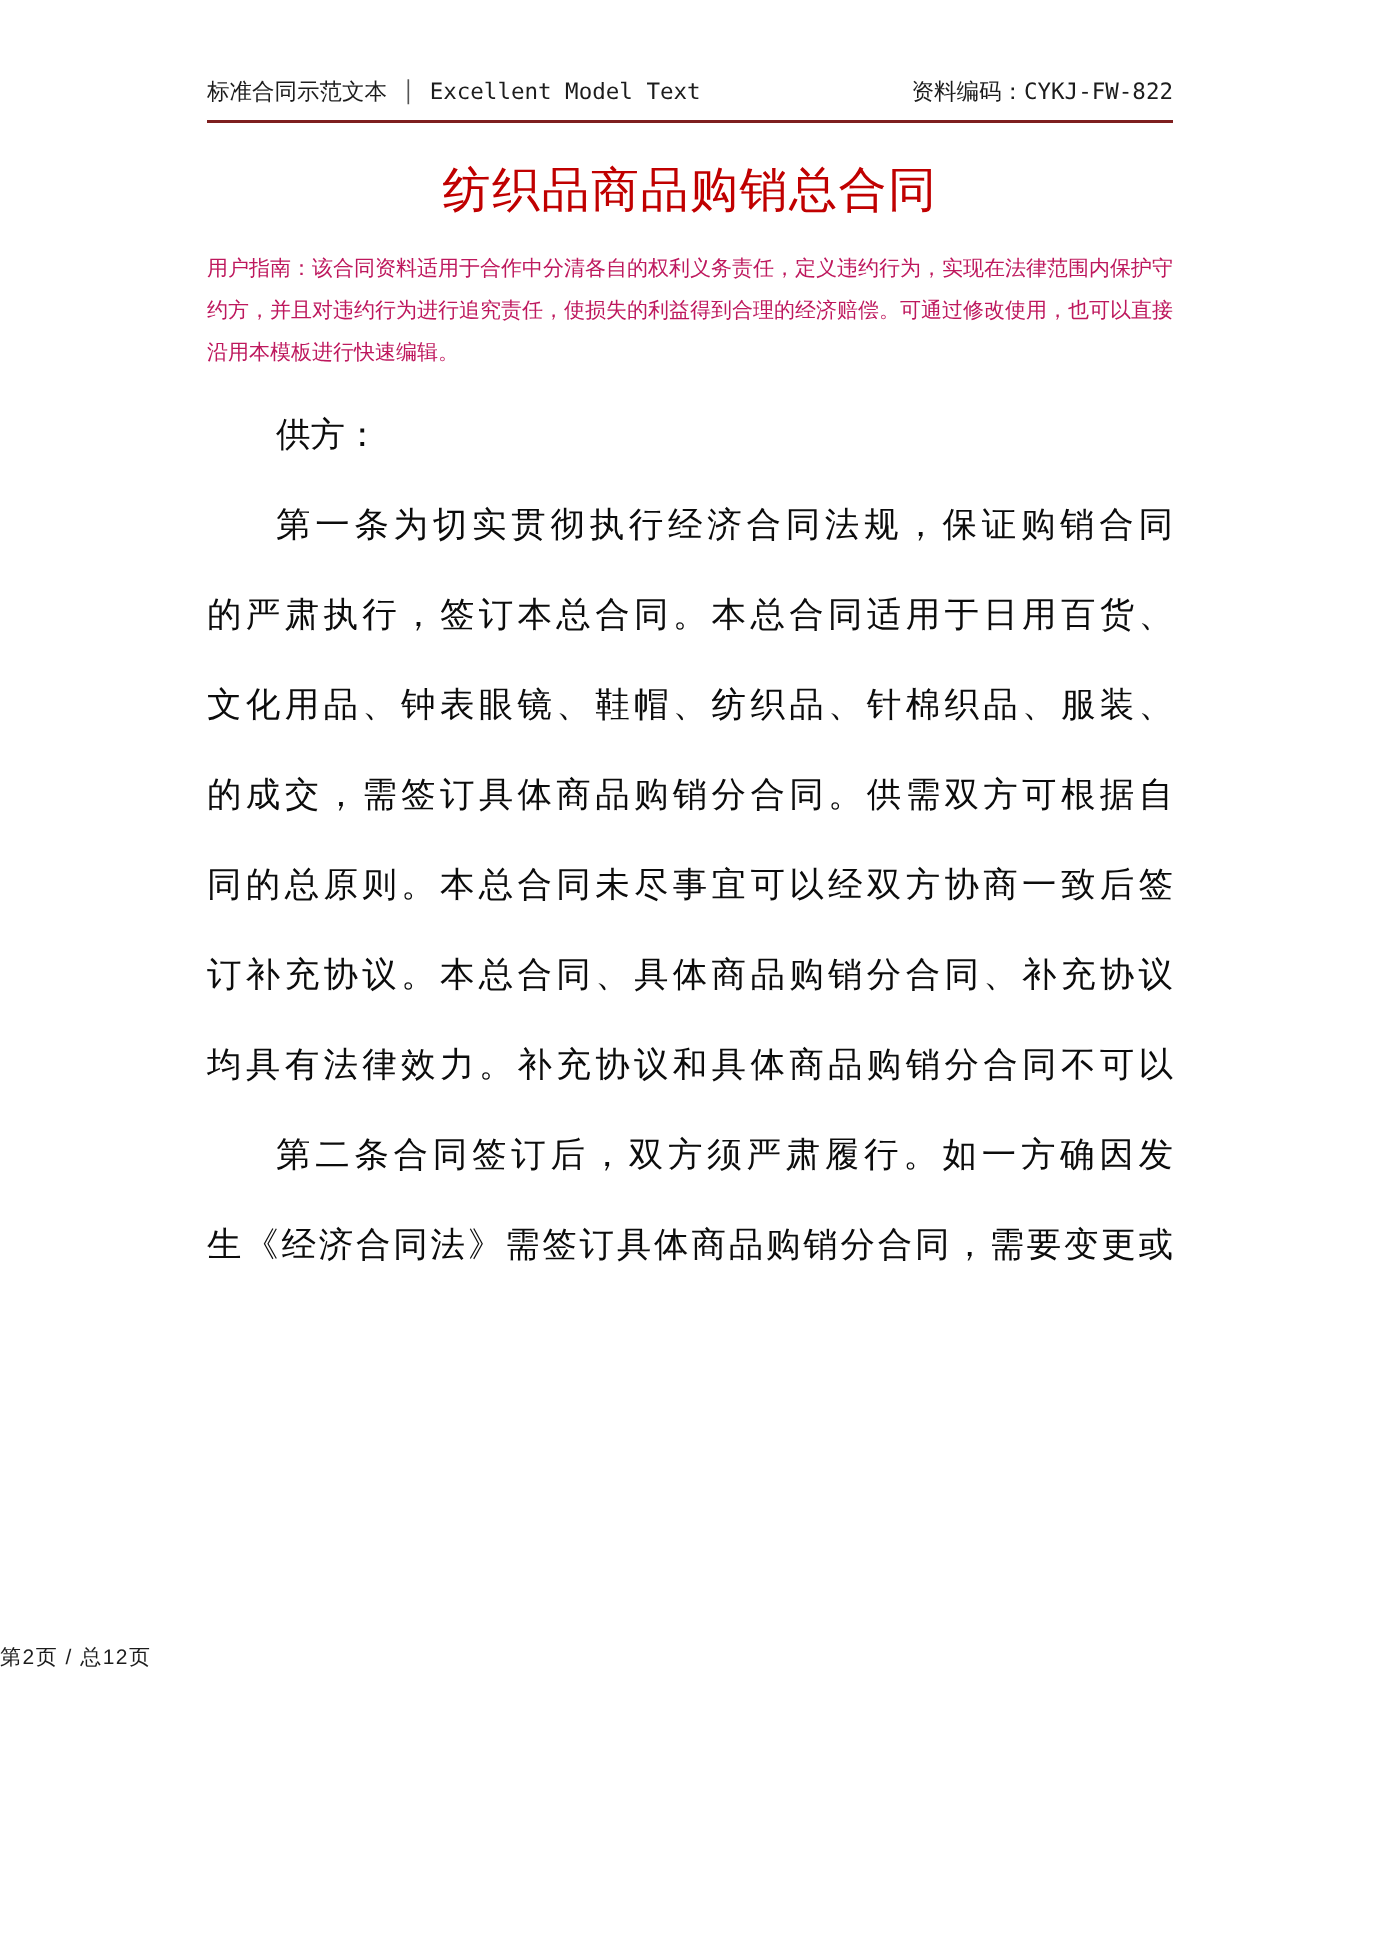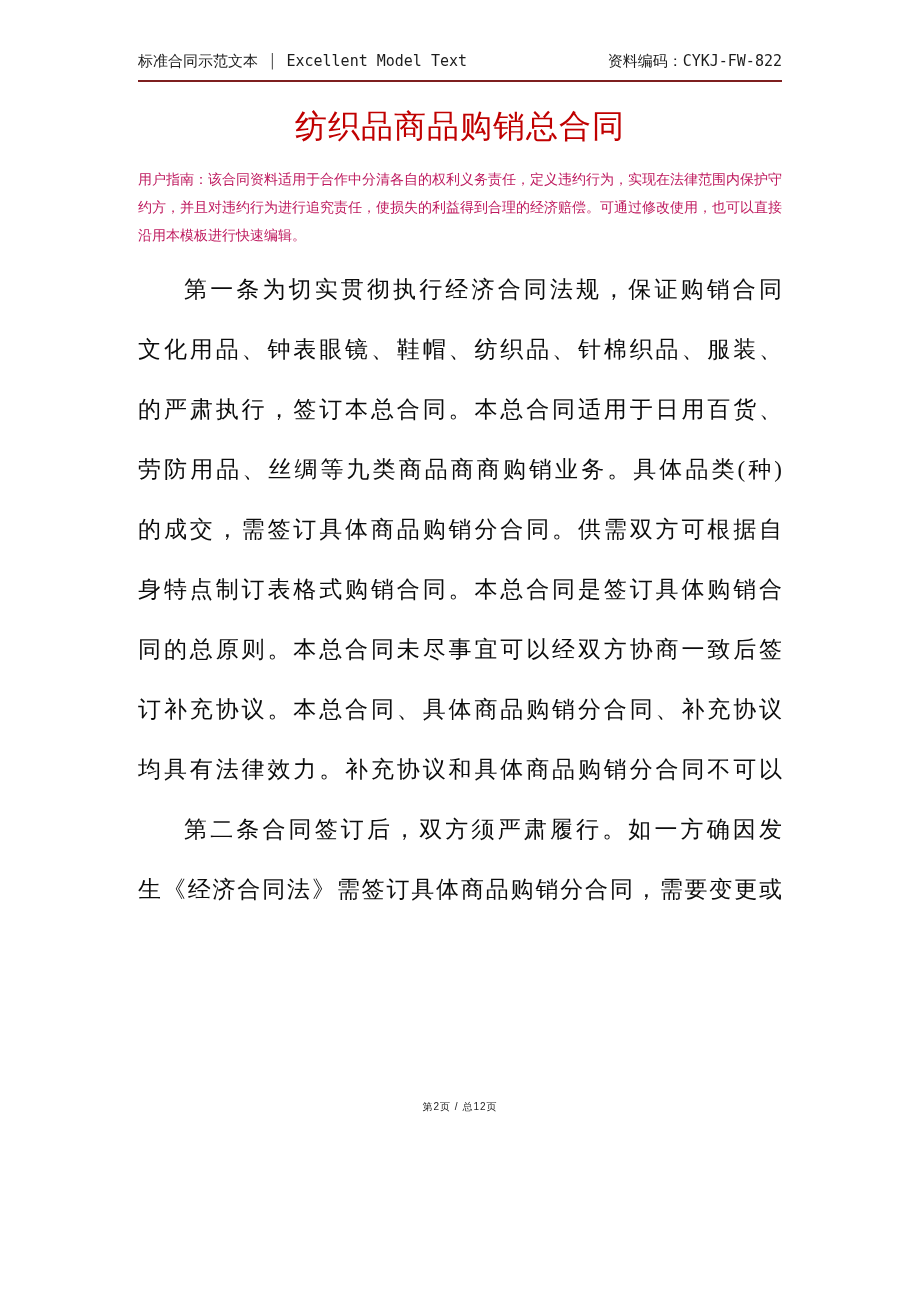--- a/index.html
+++ b/index.html
@@ -54,23 +54,23 @@
   .body-text { margin-top: 10px; font-size: 23px; line-height: 60px; color: #0c0c0c; }
   .bl { min-height: 60px; }
   .bl.indent { text-indent: 46px; }
   .bl.just { text-align: justify; text-align-last: justify; }
 
   
   .footer {
     position: absolute;
     left: 0; right: 0;
     bottom: 48px;
-    text-align: center;
+    text-align: left;
     font-family: "Liberation Sans", "DejaVu Sans", sans-serif;
-    font-size: 10px;
+    font-size: 14px;
     color: #1c1c1c;
     letter-spacing: 1px;
   }
 </style>
 </head>
 <body>
 
 <div class="page">
   <div class="content">
 
@@ -84,26 +84,25 @@
         <div>资料编码：CYKJ-FW-822</div>
       </div>
       <div class="header-rule"></div>
     </div>
 
     <h1 class="doc-title">纺织品商品购销总合同</h1>
 
     <p class="guide">用户指南：该合同资料适用于合作中分清各自的权利义务责任，定义违约行为，实现在法律范围内保护守约方，并且对违约行为进行追究责任，使损失的利益得到合理的经济赔偿。可通过修改使用，也可以直接沿用本模板进行快速编辑。</p>
 
     <div class="body-text">
+      <div class="bl indent">供方：</div>
       <div class="bl indent just">第一条为切实贯彻执行经济合同法规，保证购销合同</div>
+      <div class="bl just">的严肃执行，签订本总合同。本总合同适用于日用百货、</div>
       <div class="bl just">文化用品、钟表眼镜、鞋帽、纺织品、针棉织品、服装、</div>
-      <div class="bl just">的严肃执行，签订本总合同。本总合同适用于日用百货、</div>
-      <div class="bl just">劳防用品、丝绸等九类商品商商购销业务。具体品类(种)</div>
       <div class="bl just">的成交，需签订具体商品购销分合同。供需双方可根据自</div>
-      <div class="bl just">身特点制订表格式购销合同。本总合同是签订具体购销合</div>
       <div class="bl just">同的总原则。本总合同未尽事宜可以经双方协商一致后签</div>
       <div class="bl just">订补充协议。本总合同、具体商品购销分合同、补充协议</div>
       <div class="bl just">均具有法律效力。补充协议和具体商品购销分合同不可以</div>
       <div class="bl indent just">第二条合同签订后，双方须严肃履行。如一方确因发</div>
       <div class="bl just">生《经济合同法》需签订具体商品购销分合同，需要变更或</div>
     </div>
 
   </div>
 
   <div class="footer">

